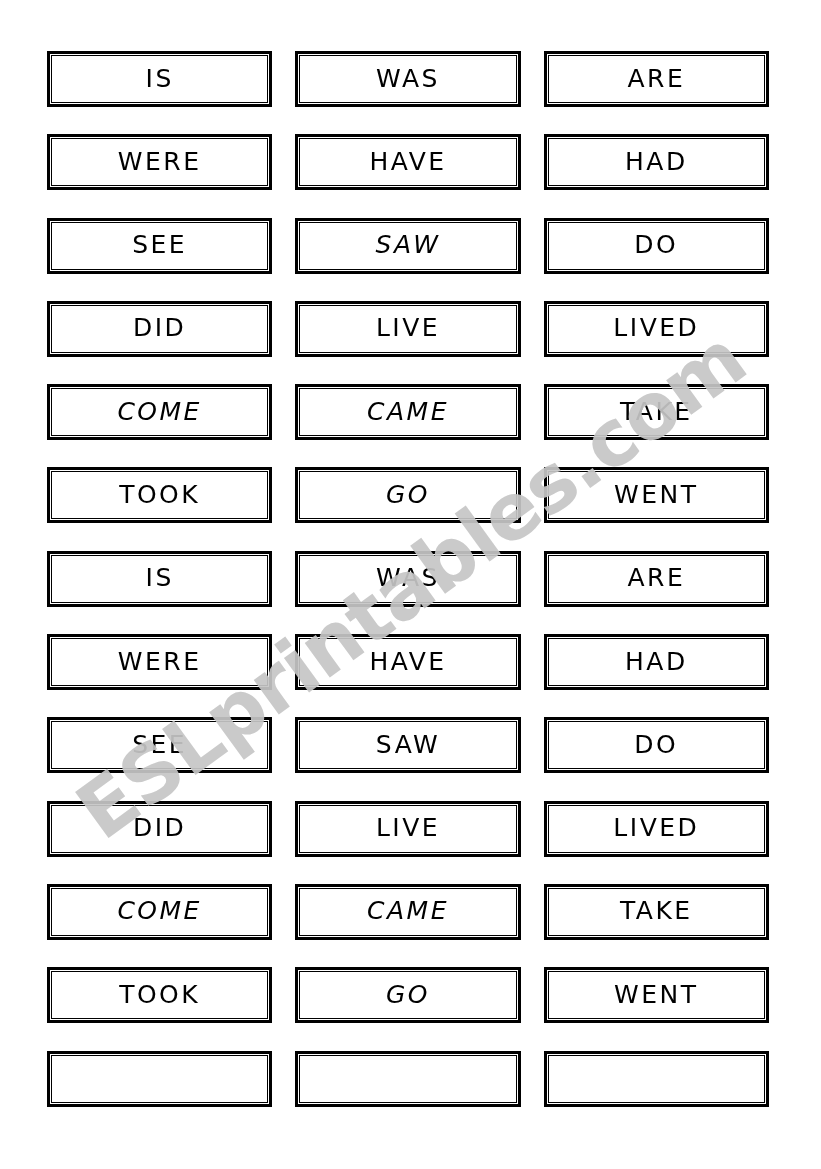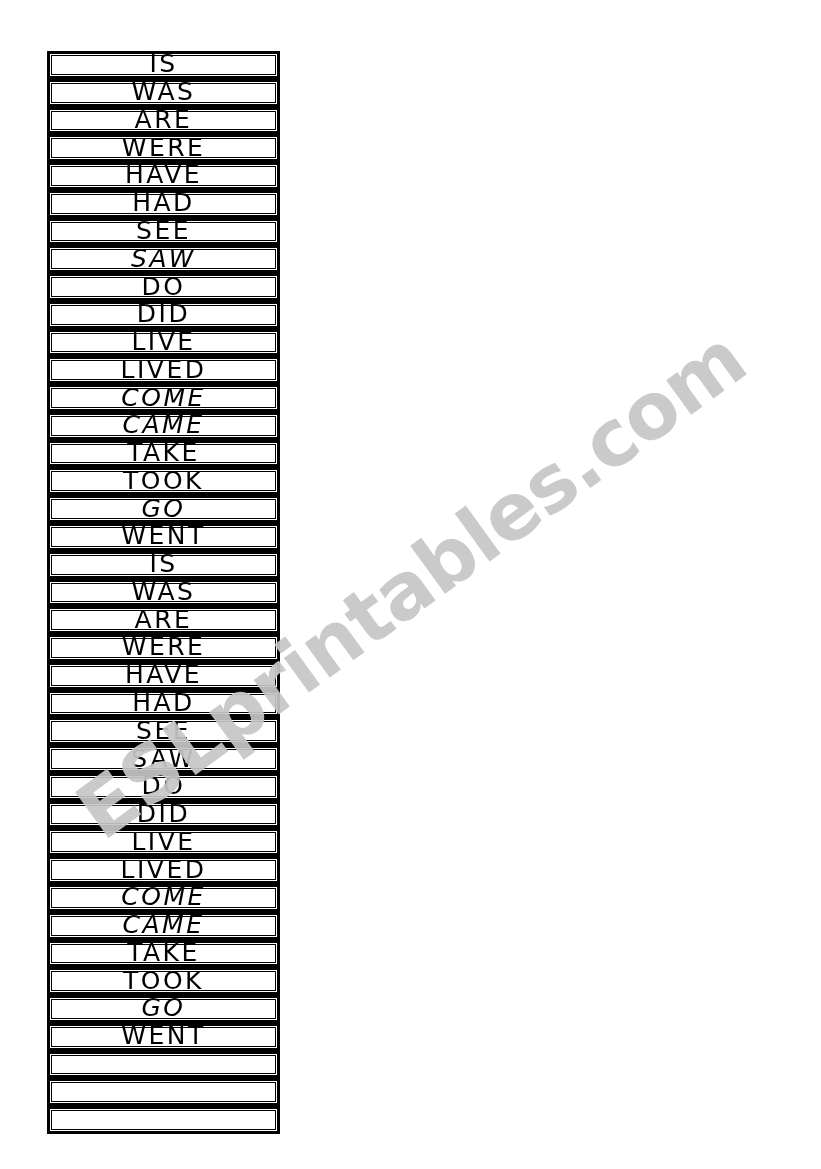--- a/index.html
+++ b/index.html
@@ -53,21 +53,20 @@
   
   #card-grid {
     position: absolute;
     left: 47px;
     top: 51px;
     width: 738px;
     z-index: 1;
   }
   .card-row {
     display: flex;
-    flex-direction: column;
     justify-content: flex-start;
     height: 83.3px;
   }
   .word-card {
     position: relative;
     width: 233px;
     height: 56px;
     margin-right: 23px;
     box-sizing: border-box;
     

